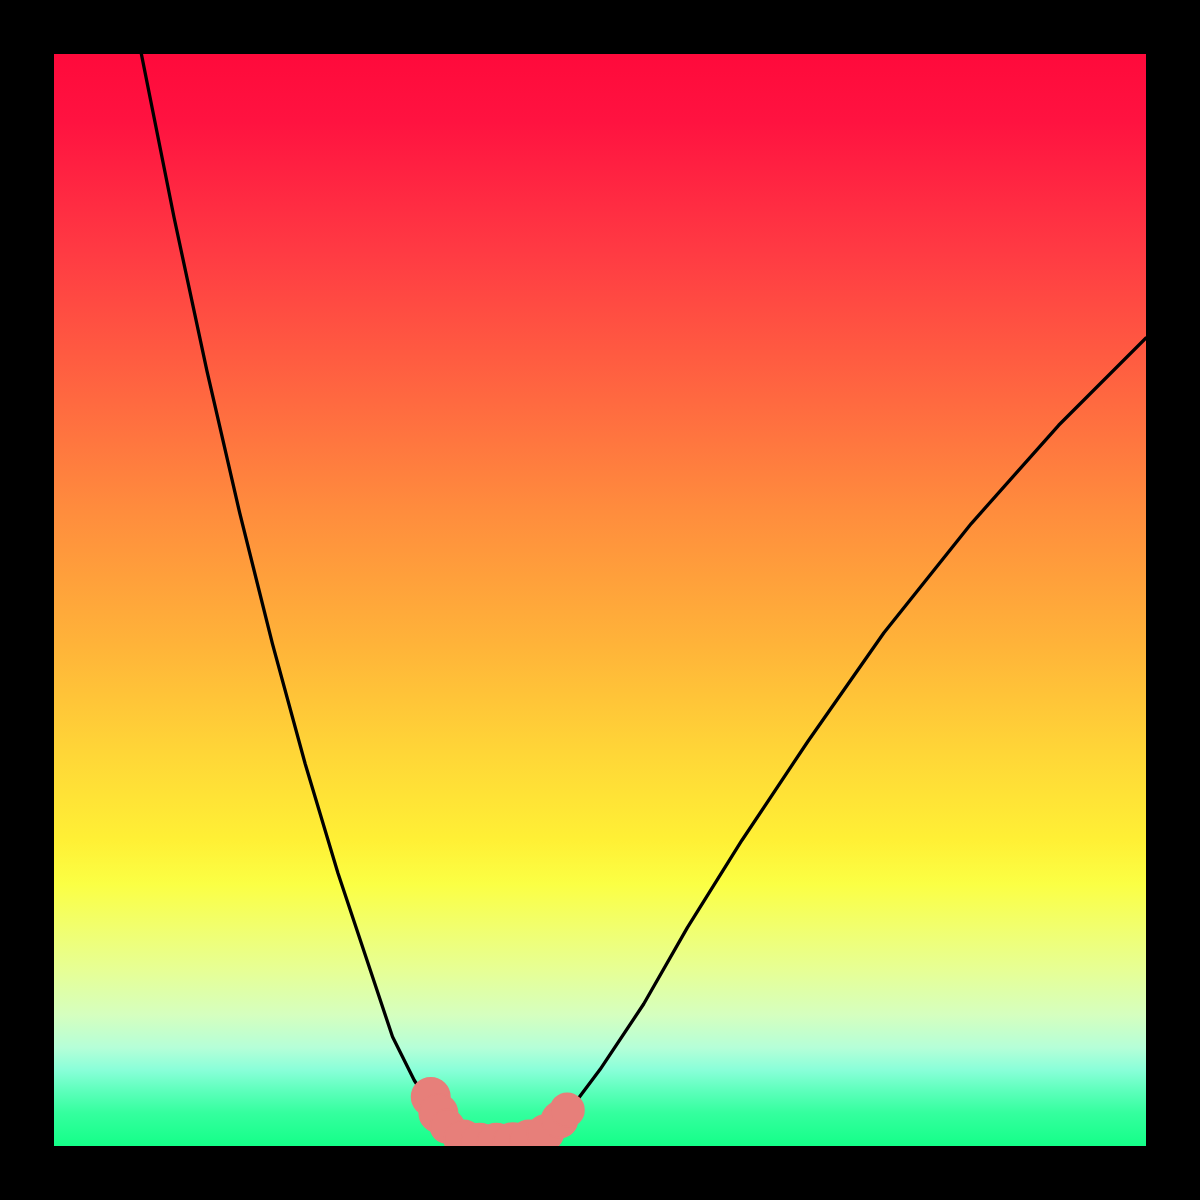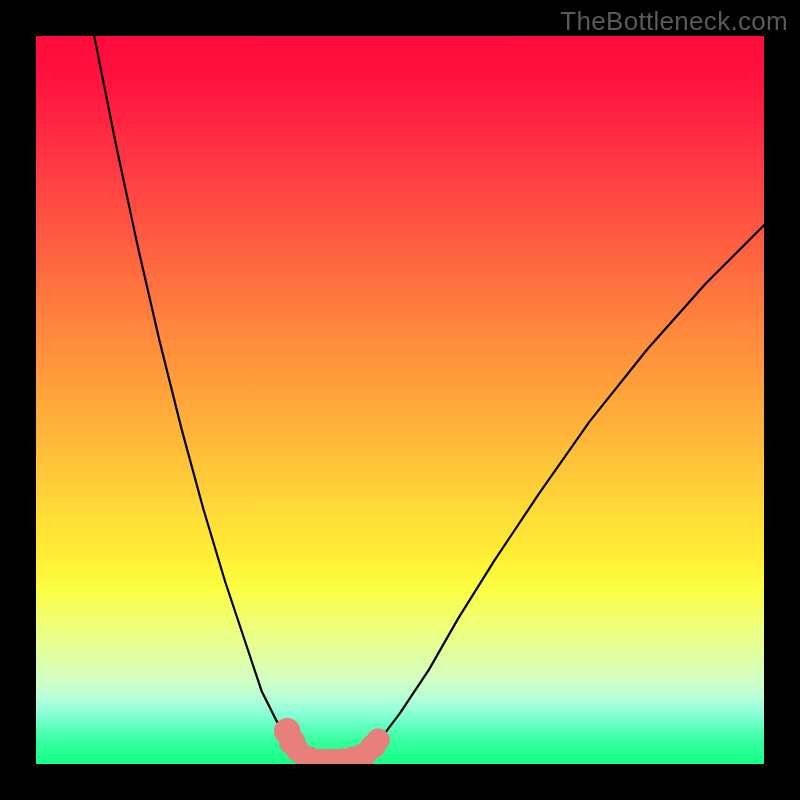--- a/index.html
+++ b/index.html
@@ -74,14 +74,13 @@
         <circle cx="273.00" cy="723.63" r="12.81" fill="#e77f7a" stroke="#e77f7a"></circle>
         <circle cx="283.92" cy="725.82" r="12.81" fill="#e77f7a" stroke="#e77f7a"></circle>
         <circle cx="294.84" cy="725.82" r="12.81" fill="#e77f7a" stroke="#e77f7a"></circle>
         <circle cx="305.76" cy="725.45" r="12.81" fill="#e77f7a" stroke="#e77f7a"></circle>
         <circle cx="316.68" cy="723.63" r="12.81" fill="#e77f7a" stroke="#e77f7a"></circle>
         <circle cx="327.60" cy="719.26" r="12.01" fill="#e77f7a" stroke="#e77f7a"></circle>
         <circle cx="337.06" cy="710.53" r="12.01" fill="#e77f7a" stroke="#e77f7a"></circle>
         <circle cx="342.16" cy="703.98" r="11.21" fill="#e77f7a" stroke="#e77f7a"></circle>
       </svg>
   </div>
-  <div class="watermark">TheBottleneck.com</div>
 </div>
 
 </body></html>

